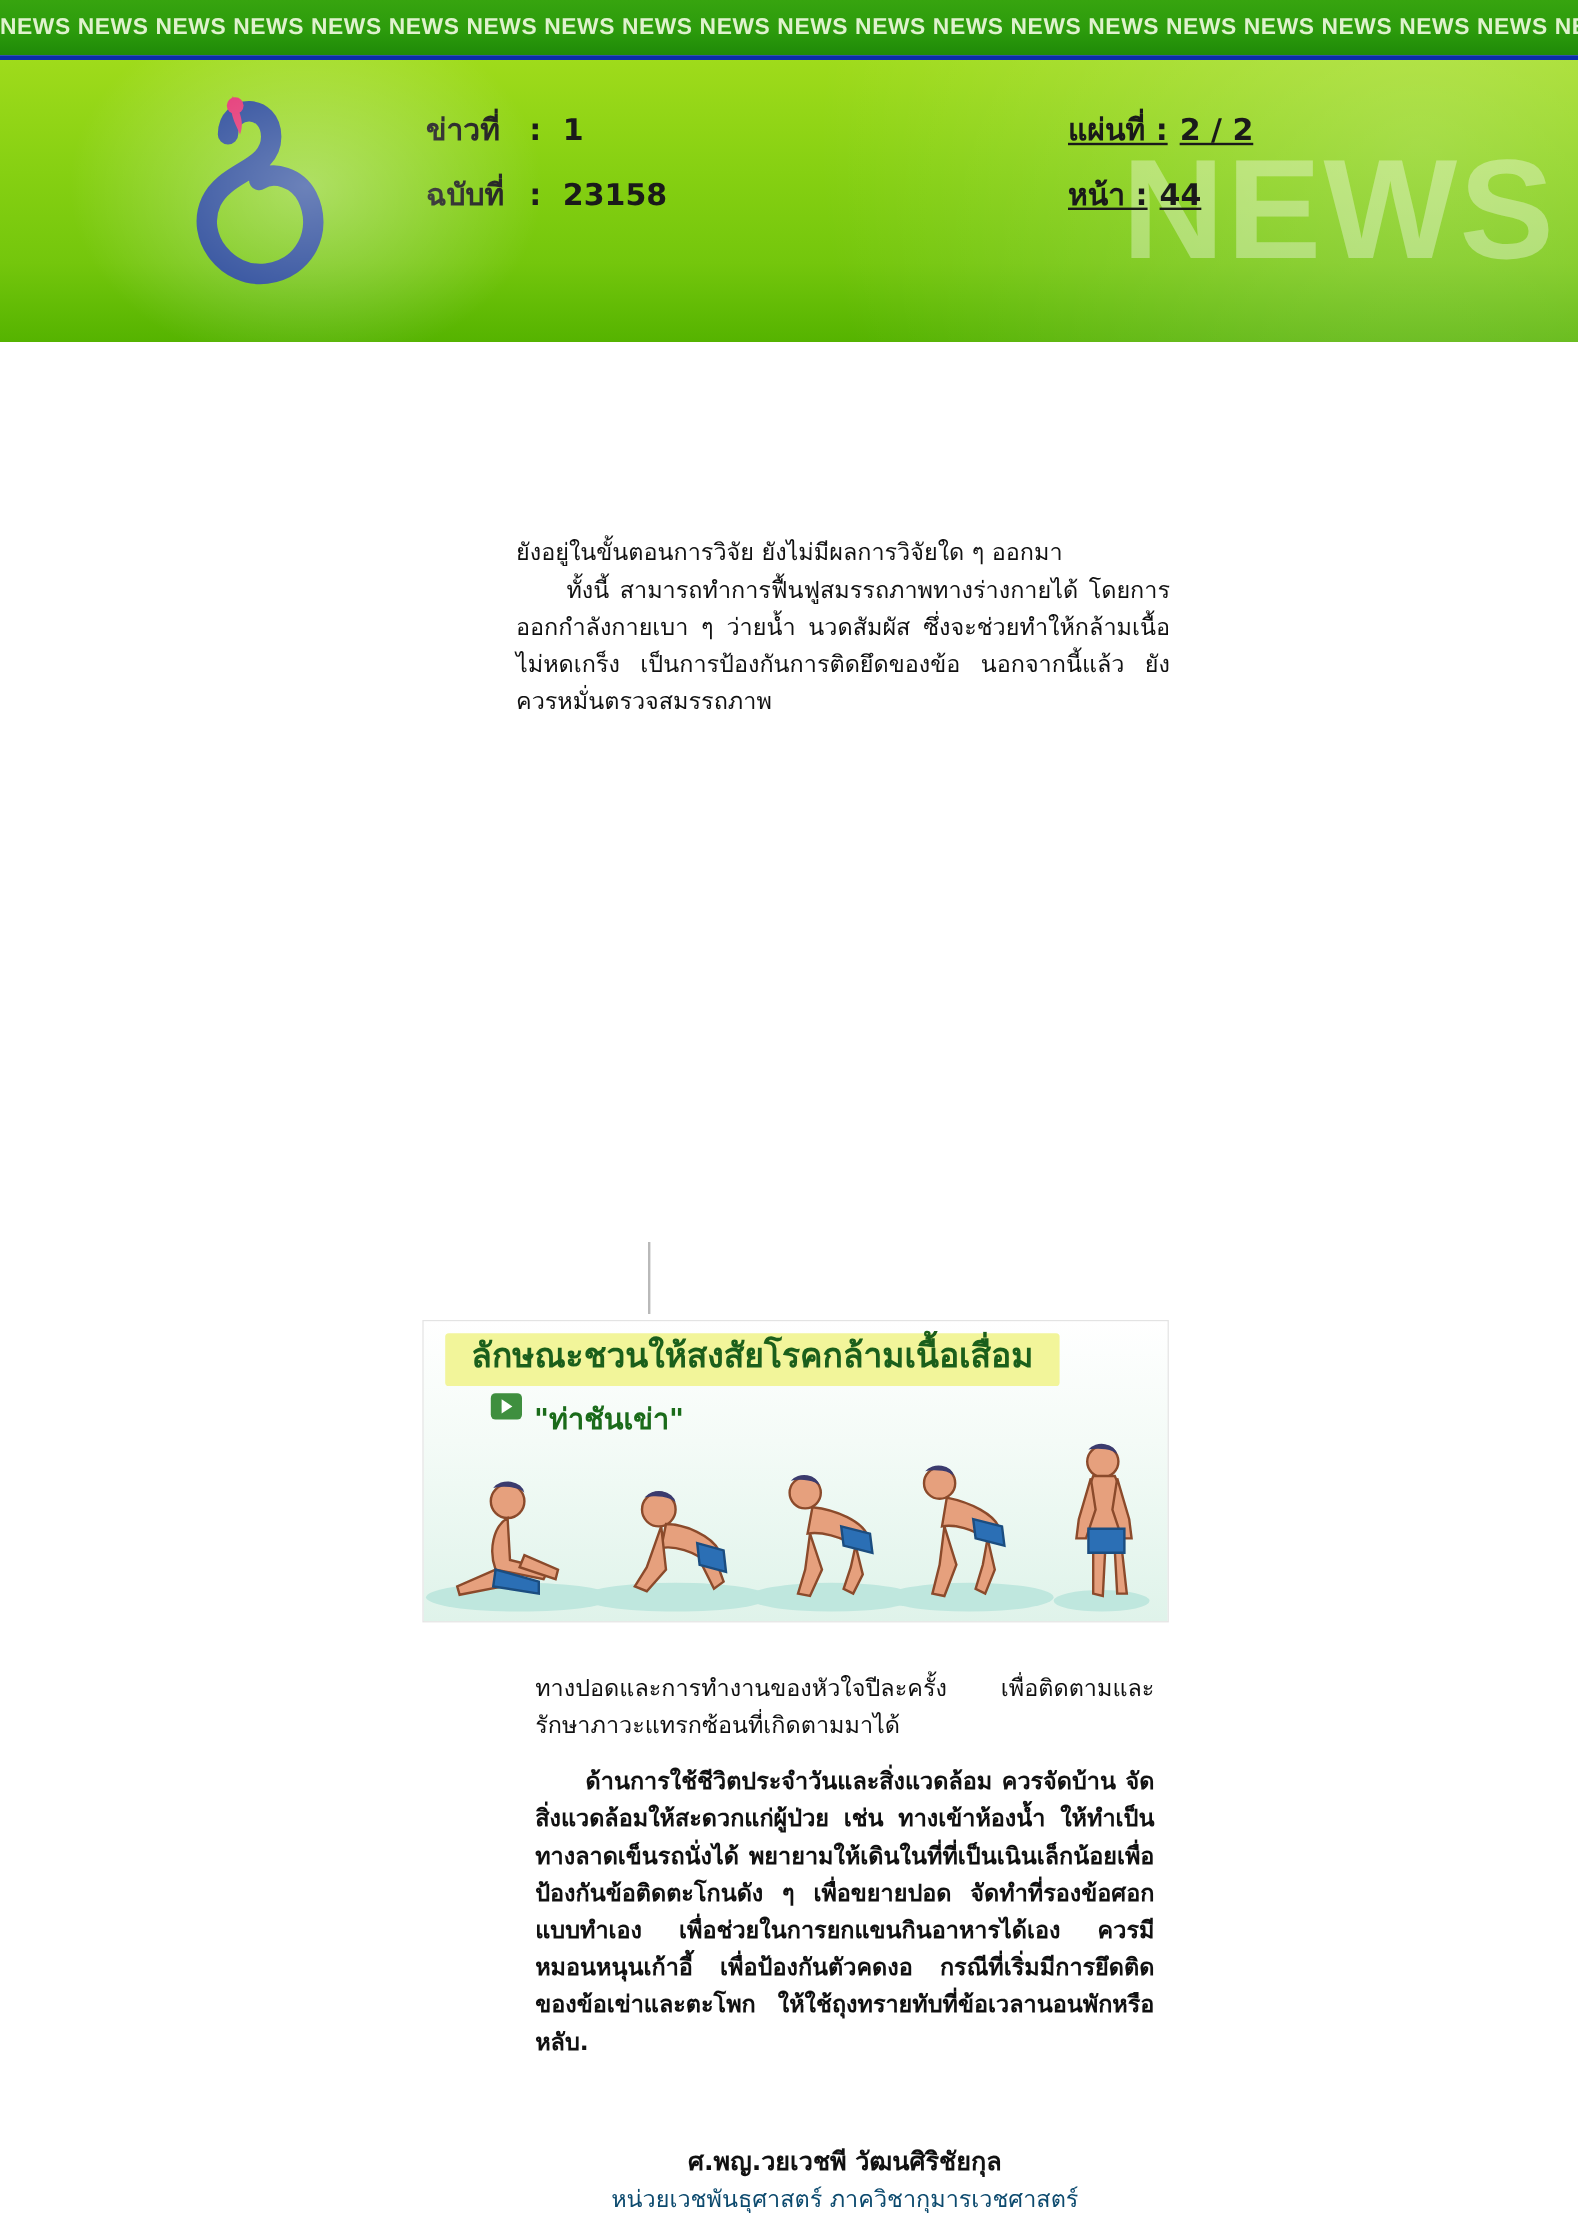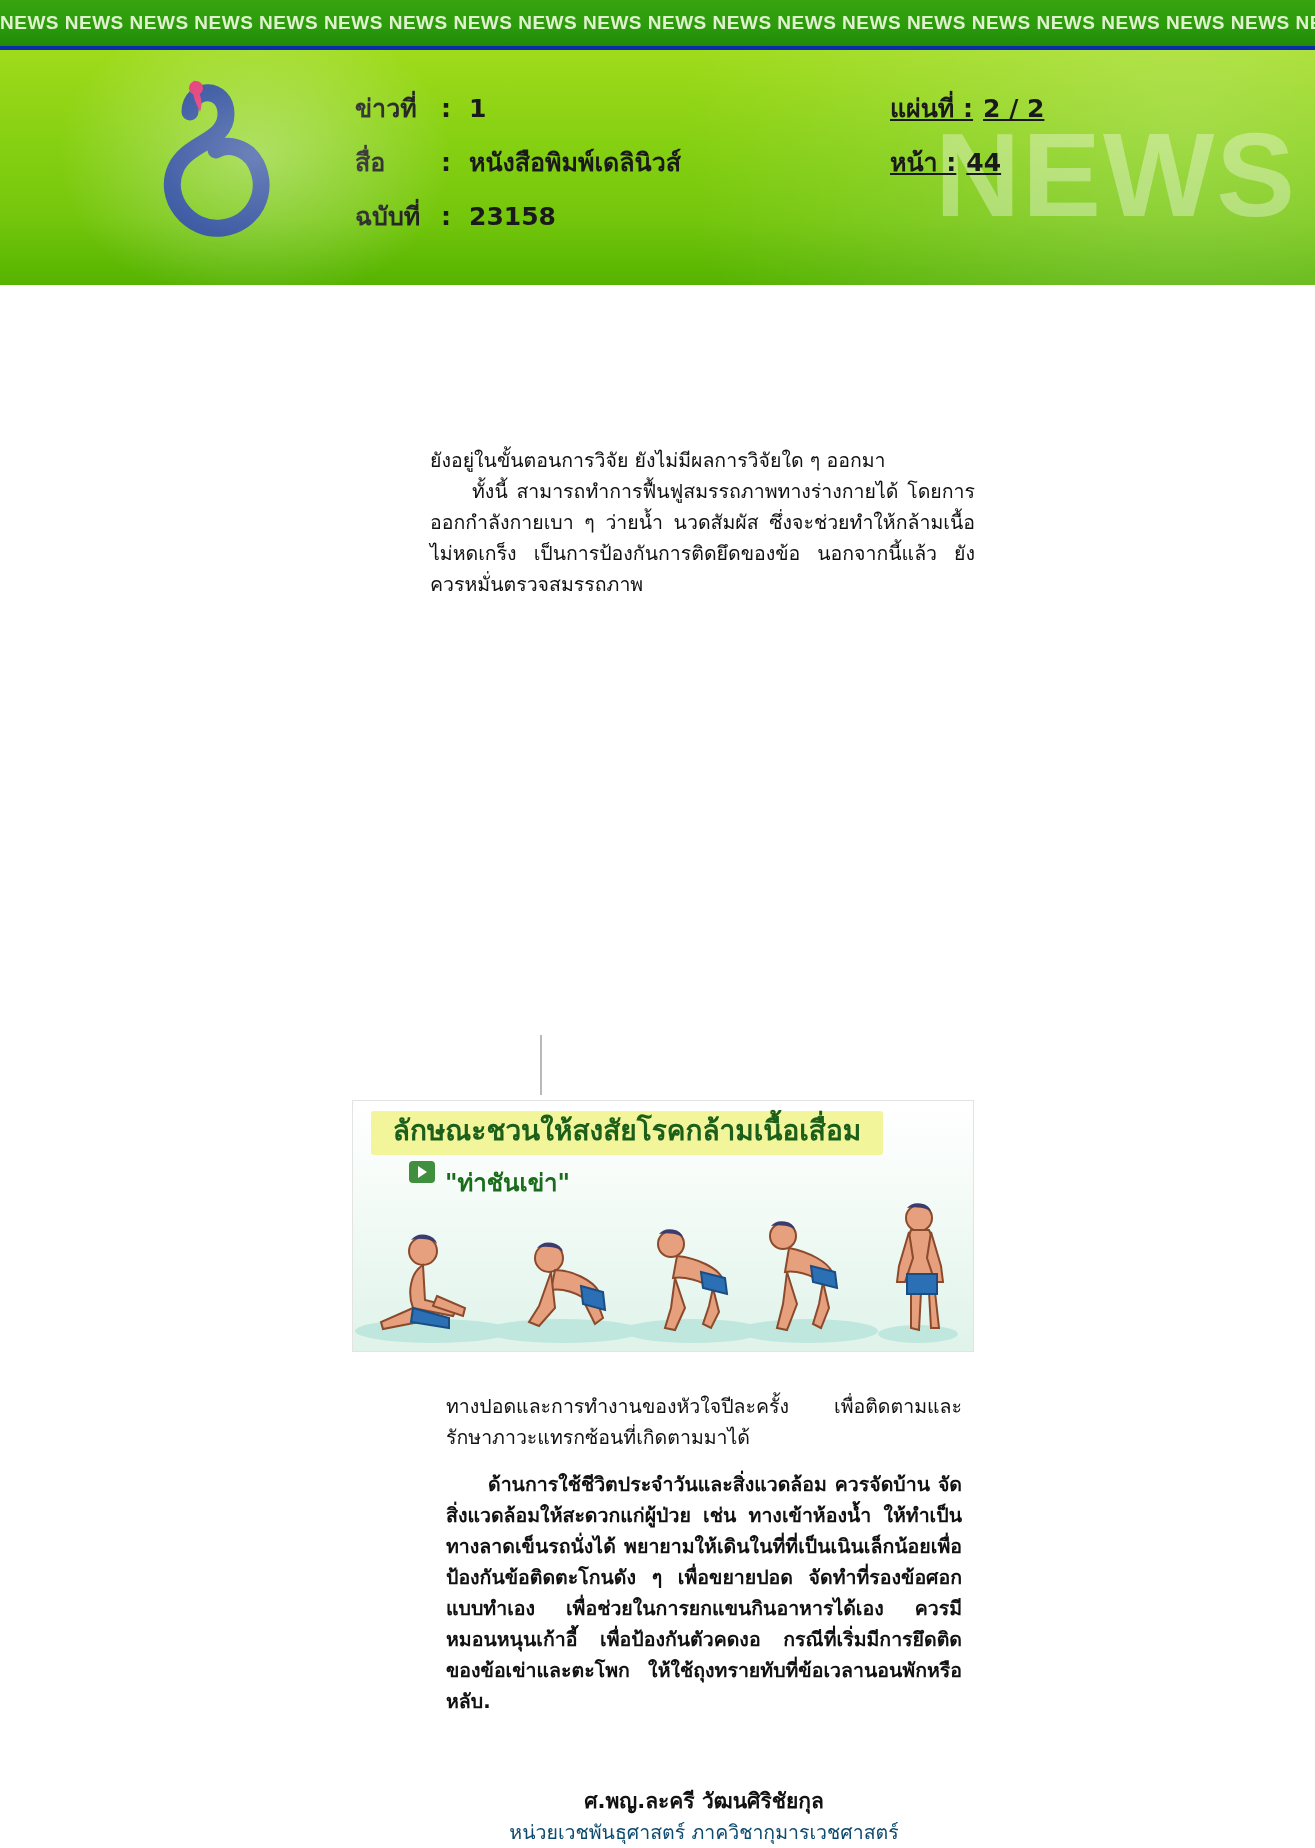--- a/index.html
+++ b/index.html
@@ -241,25 +241,20 @@
     </svg>
   </div>
 
   <div class="meta">
     <div class="meta-row">
       <span class="meta-label">ข่าวที่</span>
       <span class="meta-colon">:</span>
       <span class="meta-value">1</span>
     </div>
     <div class="meta-row">
-      <span class="meta-label">สื่อ</span>
-      <span class="meta-colon">:</span>
-      <span class="meta-value">หนังสือพิมพ์เดลินิวส์</span>
-    </div>
-    <div class="meta-row">
       <span class="meta-label">ฉบับที่</span>
       <span class="meta-colon">:</span>
       <span class="meta-value">23158</span>
     </div>
   </div>
 
   <div class="meta-right">
     <div class="meta-row">
       <span class="meta-label">แผ่นที่ :</span>
       <span class="meta-value">2 / 2</span>
@@ -345,18 +340,18 @@
       </svg>
     </div>
   </div>
 
   <div class="col para-bottom">
     <p>ทางปอดและการทำงานของหัวใจปีละครั้ง เพื่อติดตามและรักษาภาวะแทรกซ้อนที่เกิดตามมาได้</p>
     <p class="indent bold-block">ด้านการใช้ชีวิตประจำวันและสิ่งแวดล้อม ควรจัดบ้าน จัดสิ่งแวดล้อมให้สะดวกแก่ผู้ป่วย เช่น ทางเข้าห้องน้ำ ให้ทำเป็นทางลาดเข็นรถนั่งได้ พยายามให้เดินในที่ที่เป็นเนินเล็กน้อยเพื่อป้องกันข้อติดตะโกนดัง ๆ เพื่อขยายปอด จัดทำที่รองข้อศอกแบบทำเอง เพื่อช่วยในการยกแขนกินอาหารได้เอง ควรมีหมอนหนุนเก้าอี้ เพื่อป้องกันตัวคดงอ กรณีที่เริ่มมีการยึดติดของข้อเข่าและตะโพก ให้ใช้ถุงทรายทับที่ข้อเวลานอนพักหรือหลับ.</p>
   </div>
 
   <div class="signature">
-    <div class="sig-name">ศ.พญ.ละครี วัฒนศิริชัยกุล</div>
+    <div class="sig-name">ศ.พญ.วยเวชพี วัฒนศิริชัยกุล</div>
     <div class="sig-line">หน่วยเวชพันธุศาสตร์ ภาควิชากุมารเวชศาสตร์</div>
 
   </div>
 
 </div>
 
 </body></html>

